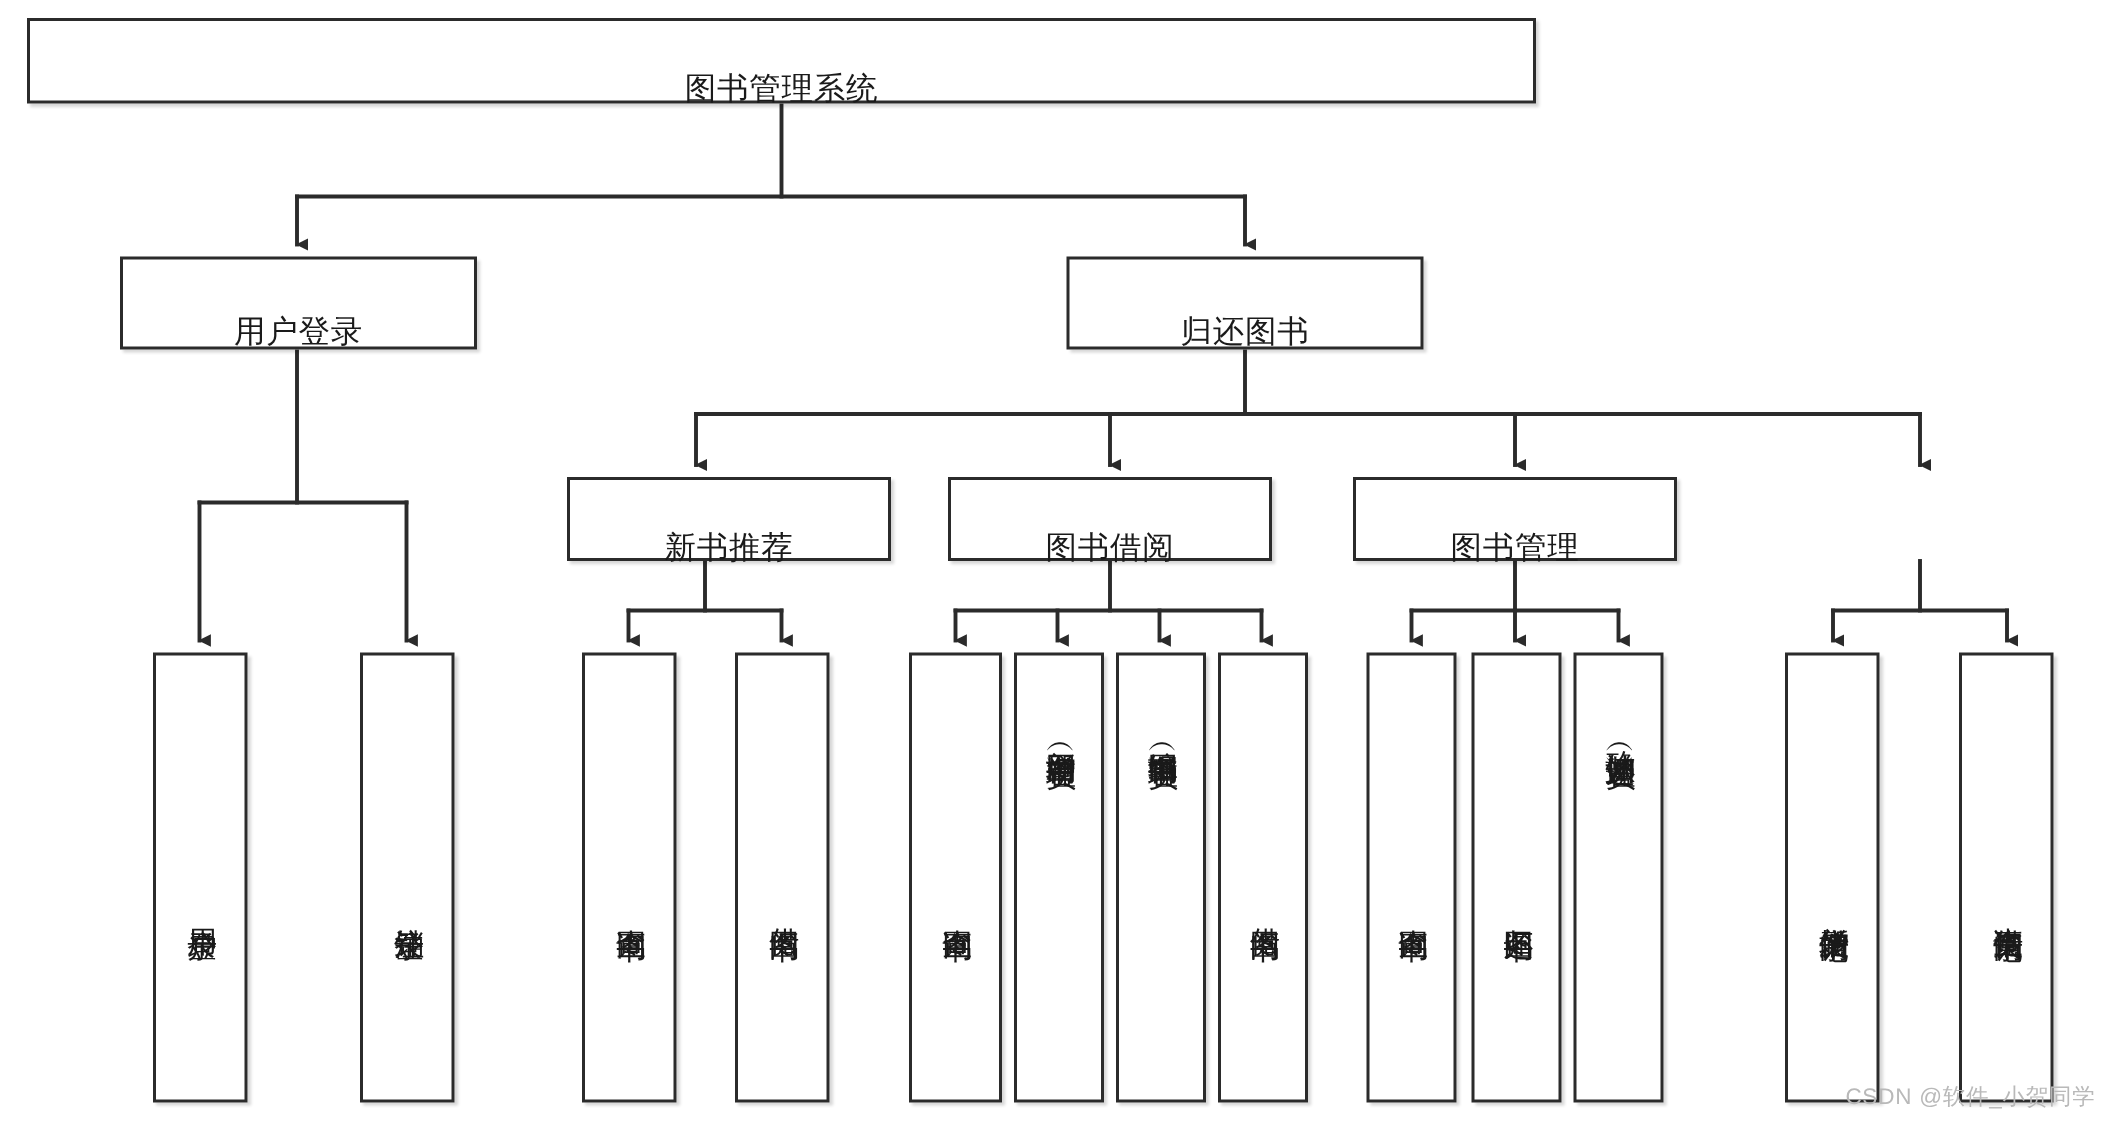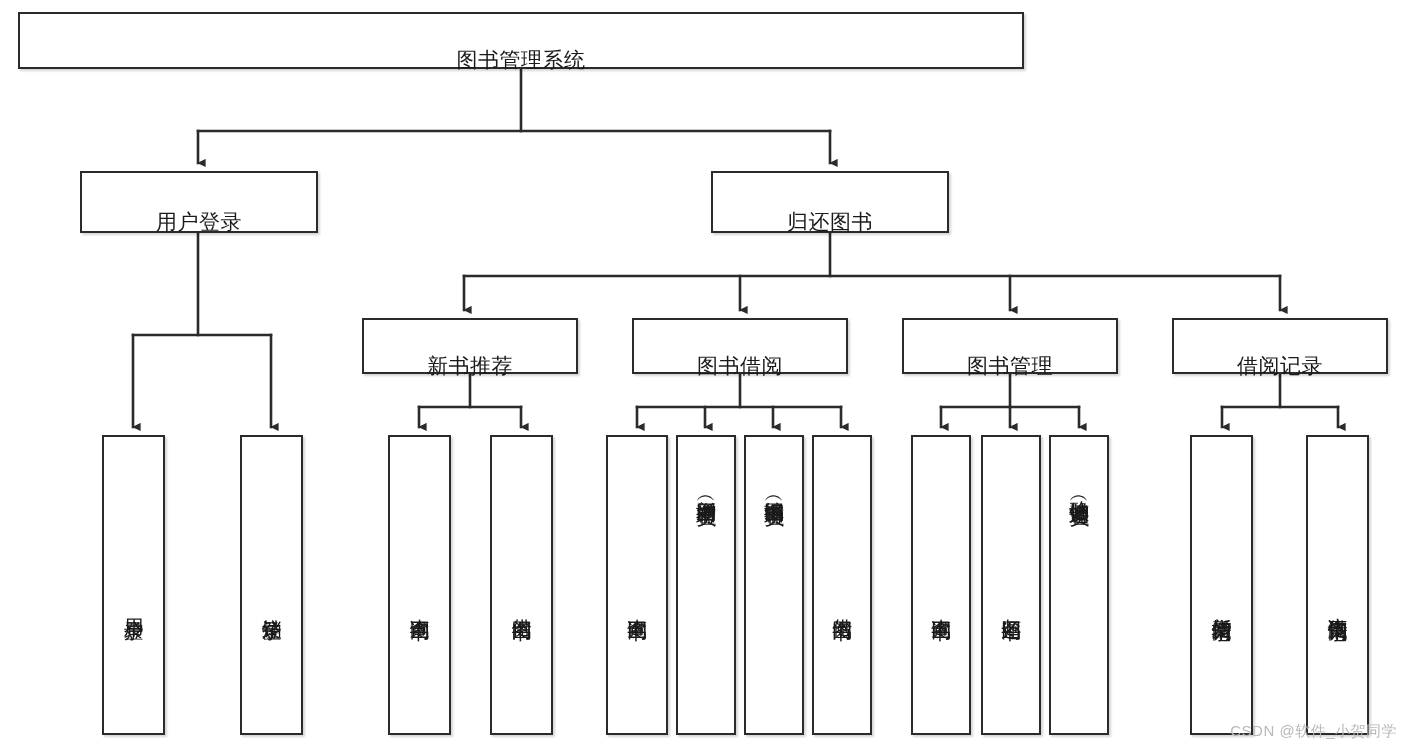--- a/index.html
+++ b/index.html
@@ -132,35 +132,32 @@
   </div>
 
   <div class="node" style="left:80px; top:171px; width:238px; height:62px;">
     <span class="label">用户登录</span>
   </div>
 
   <div class="node" style="left:711px; top:171px; width:238px; height:62px;">
     <span class="label">归还图书</span>
   </div>
 
-  <div class="node" style="left:362px; top:318px; width:216px; height:56px;">
+  <div class="node" style="left:378px; top:318px; width:216px; height:56px;">
     <span class="label">新书推荐</span>
   </div>
 
   <div class="node" style="left:632px; top:318px; width:216px; height:56px;">
     <span class="label">图书借阅</span>
   </div>
 
   <div class="node" style="left:902px; top:318px; width:216px; height:56px;">
     <span class="label">图书管理</span>
   </div>
 
-  <div class="node" style="left:1172px; top:318px; width:216px; height:56px;">
-    <span class="label">借阅记录</span>
-  </div>
 
   <div class="node vertical centered" style="left:102px; top:435px; width:63px; height:300px;">
     <span class="label">用户登录</span>
   </div>
 
   <div class="node vertical centered" style="left:240px; top:435px; width:63px; height:300px;">
     <span class="label">注销登录</span>
   </div>
 
   <div class="node vertical centered" style="left:388px; top:435px; width:63px; height:300px;">

